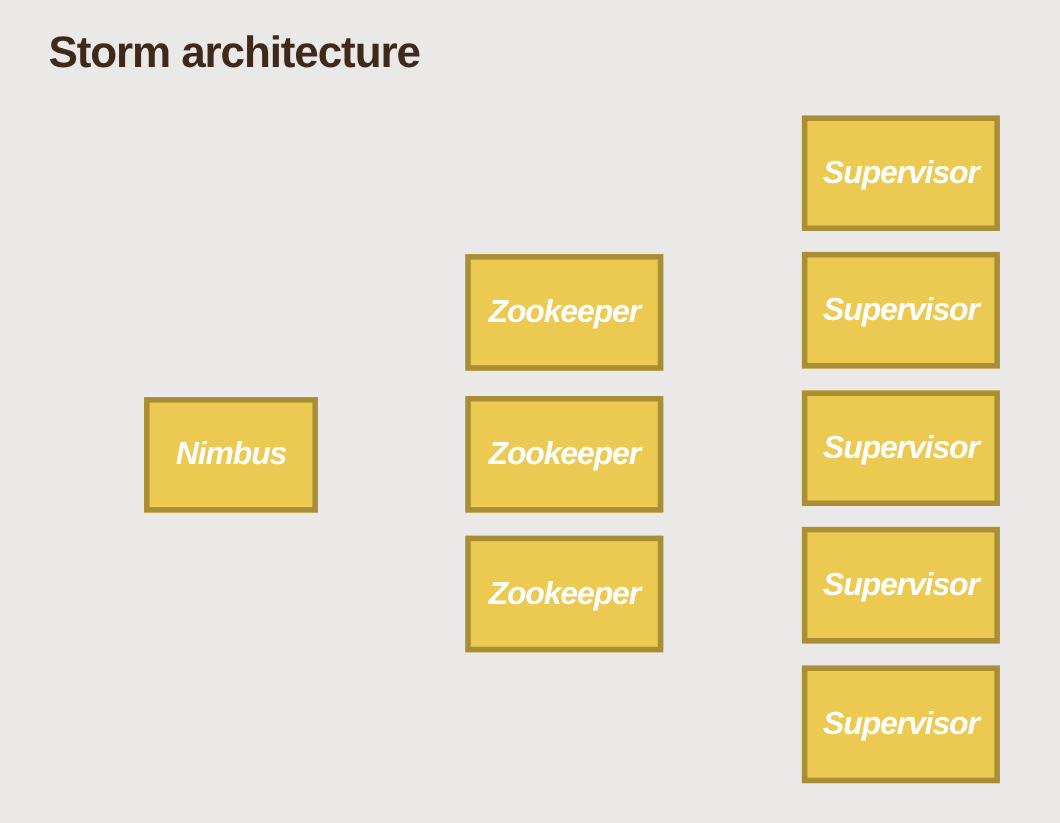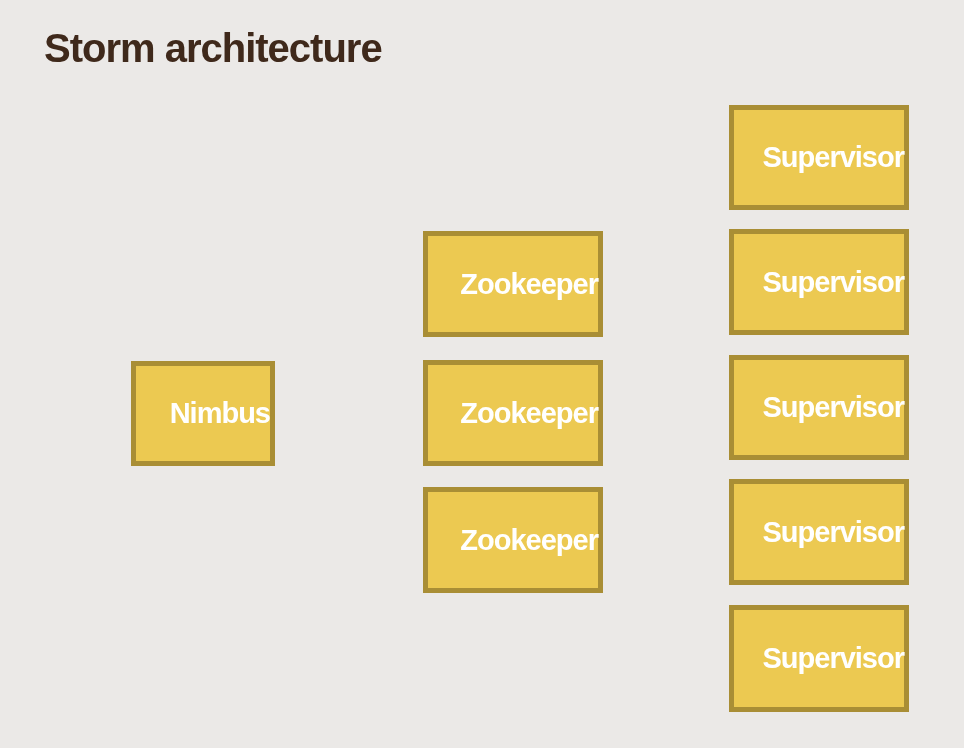--- a/index.html
+++ b/index.html
@@ -26,37 +26,38 @@
     color: var(--title-color, #3f291b);
     white-space: nowrap;
   }
   .diagram-node {
     position: absolute;
     box-sizing: border-box;
     background: var(--node-fill, #ecc951);
     border: 5px solid var(--node-border, #a98e35);
     display: flex;
     align-items: center;
-    justify-content: flex-end;
+    justify-content: center;
+    font-style: italic;
   }
   .node-label {
     color: var(--node-text, #ffffff);
     font-size: 29px;
     font-weight: 700;
     letter-spacing: -1px;
     white-space: nowrap;
   }
 </style>
 </head>
 <body>
 
 <div id="slide" style="--bg: #ebe9e7; --title-color: #3f291b; --node-fill: #ecc951; --node-border: #a98e35; --node-text: #ffffff;">
   <h1 id="slide-title">Storm architecture</h1>
   <div id="nodes-layer">
-      <div class="diagram-node" style="left: 131px; top: 361px; width: 144px; height: 105px;">
+      <div class="diagram-node" style="left: 131px; top: 361px; width: 158px; height: 105px;">
         <span class="node-label">Nimbus</span>
       </div>
       <div class="diagram-node" style="left: 423px; top: 231px; width: 180px; height: 106px;">
         <span class="node-label">Zookeeper</span>
       </div>
       <div class="diagram-node" style="left: 423px; top: 360px; width: 180px; height: 106px;">
         <span class="node-label">Zookeeper</span>
       </div>
       <div class="diagram-node" style="left: 423px; top: 487px; width: 180px; height: 106px;">
         <span class="node-label">Zookeeper</span>

